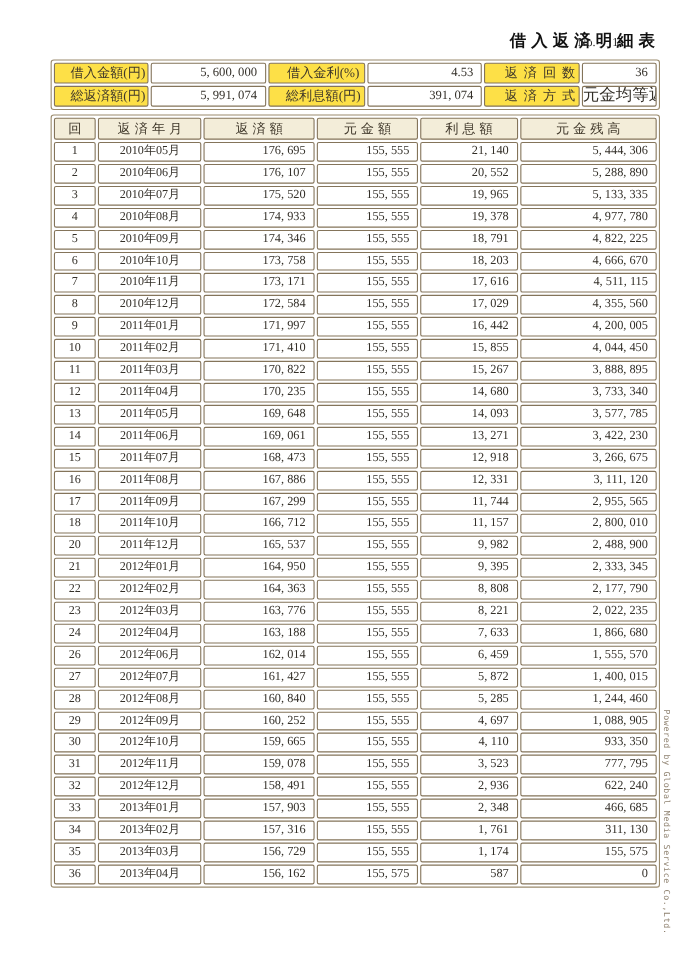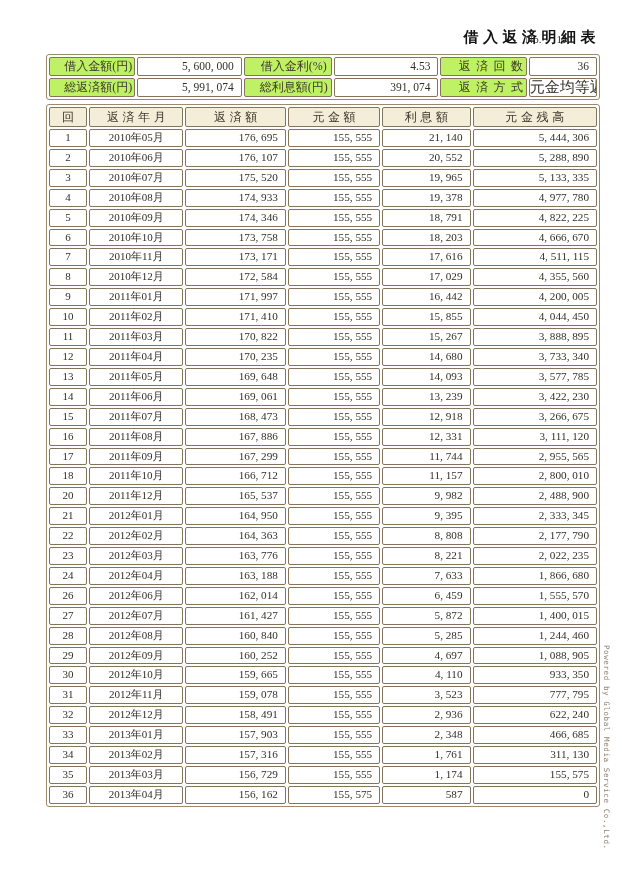--- a/index.html
+++ b/index.html
@@ -15,21 +15,21 @@
   .pageno { position:absolute; right:38px; top:5px; font-size:11px; color:#2b2b2b; }
   .pageno .no-val { margin-left:15px; }
 
   .tbl-wrap { border:1px solid #9a8a6c; border-radius:3px; background:#ffffff; }
   table { border-collapse:separate; border-spacing:2px; width:100%; table-layout:fixed; }
   td, th { border:1px solid #84745a; border-radius:2px; overflow:hidden;
            white-space:nowrap; background:#ffffff; font-weight:normal; }
 
   
   .summary td { height:17px; line-height:17px; font-size:12px; padding:0; }
-  .summary .lbl { background:#bef264; text-align:center; color:#3f372a;padding-left:12px; }
+  .summary .lbl { background:#fde047; text-align:center; color:#3f372a;padding-left:12px; }
   .summary .lbl.sp { letter-spacing:0.45em; text-indent:0.45em;margin-top:32px; }
   .summary .val { text-align:right; padding-right:7px; font-size:11.5px; }
   .summary .val.ctr { text-align:center; padding-right:0; font-size:15px; }
 
   
   .main-wrap { margin-top:4px; }
   .main th { height:18px; line-height:18px; font-size:12px; background:#f3edd9;
              color:#3f372a; letter-spacing:0.3em; text-indent:0.3em; padding:0; }
   .main td { height:13.8px; line-height:13.9px; font-size:11px; padding:1px 0; }
   .main td.c { text-align:center; }
@@ -209,21 +209,21 @@
               <td class="r">169, 648</td>
               <td class="r">155, 555</td>
               <td class="r">14, 093</td>
               <td class="r">3, 577, 785</td>
             </tr>
             <tr>
               <td class="c">14</td>
               <td class="c">2011年06月</td>
               <td class="r">169, 061</td>
               <td class="r">155, 555</td>
-              <td class="r">13, 239</td>
+              <td class="r">13, 271</td>
               <td class="r">3, 422, 230</td>
             </tr>
             <tr>
               <td class="c">15</td>
               <td class="c">2011年07月</td>
               <td class="r">168, 473</td>
               <td class="r">155, 555</td>
               <td class="r">12, 918</td>
               <td class="r">3, 266, 675</td>
             </tr>

